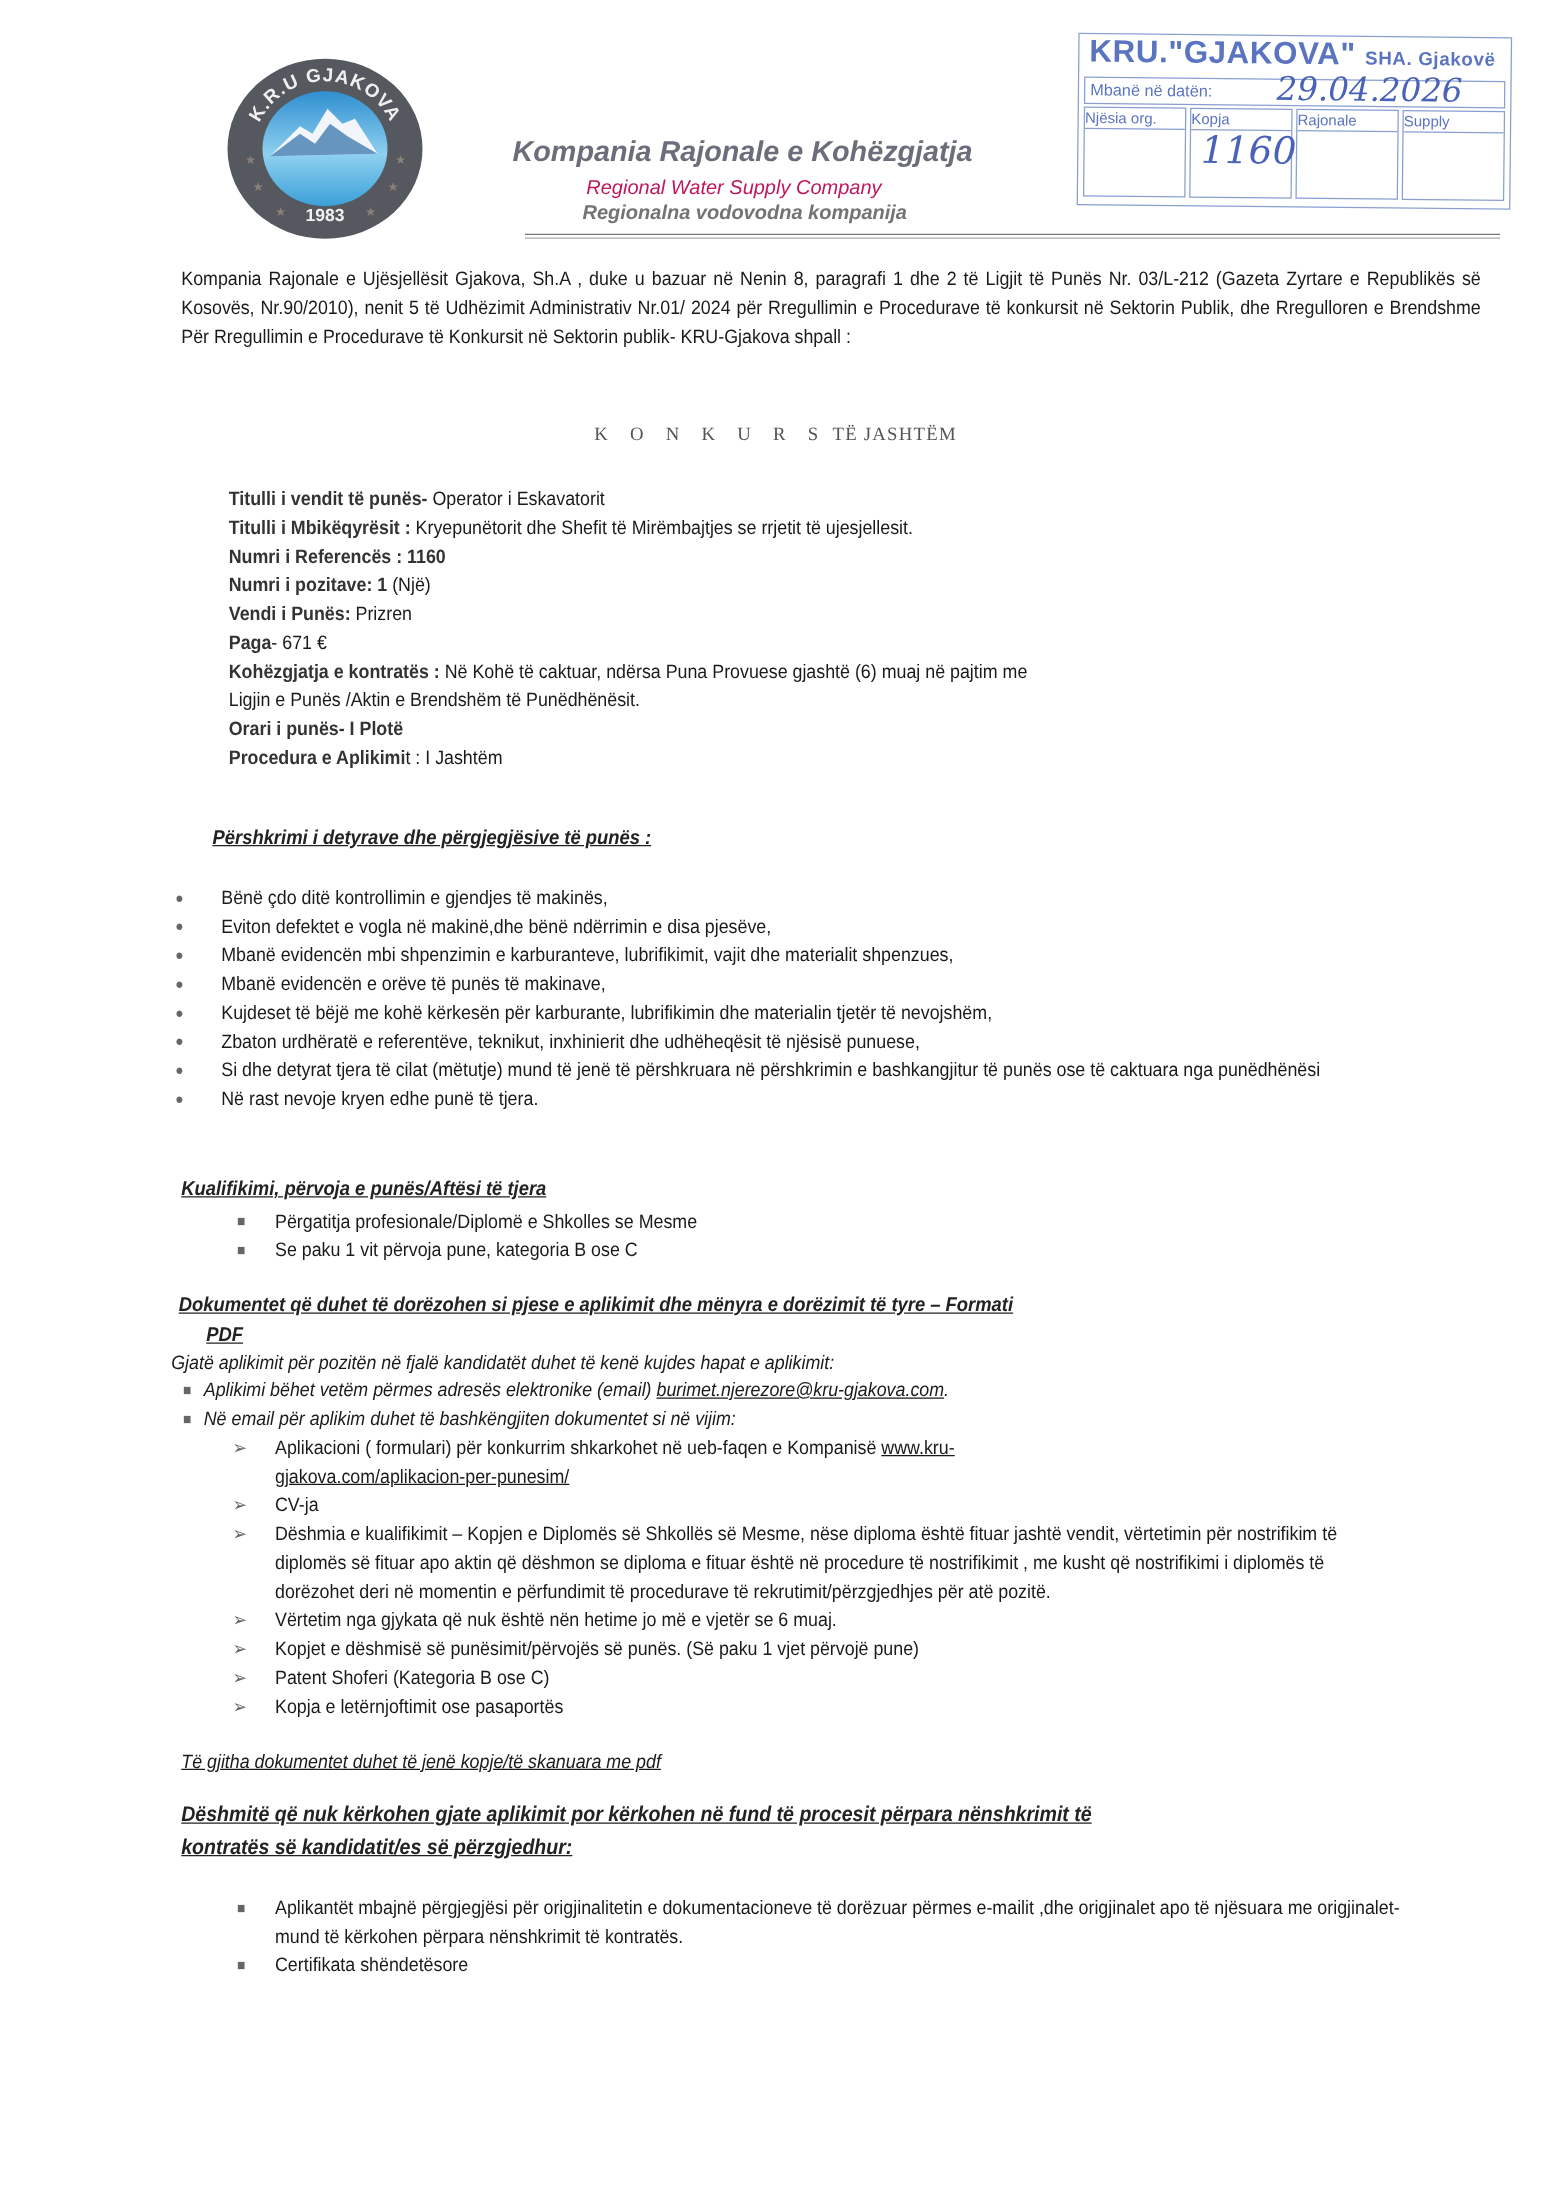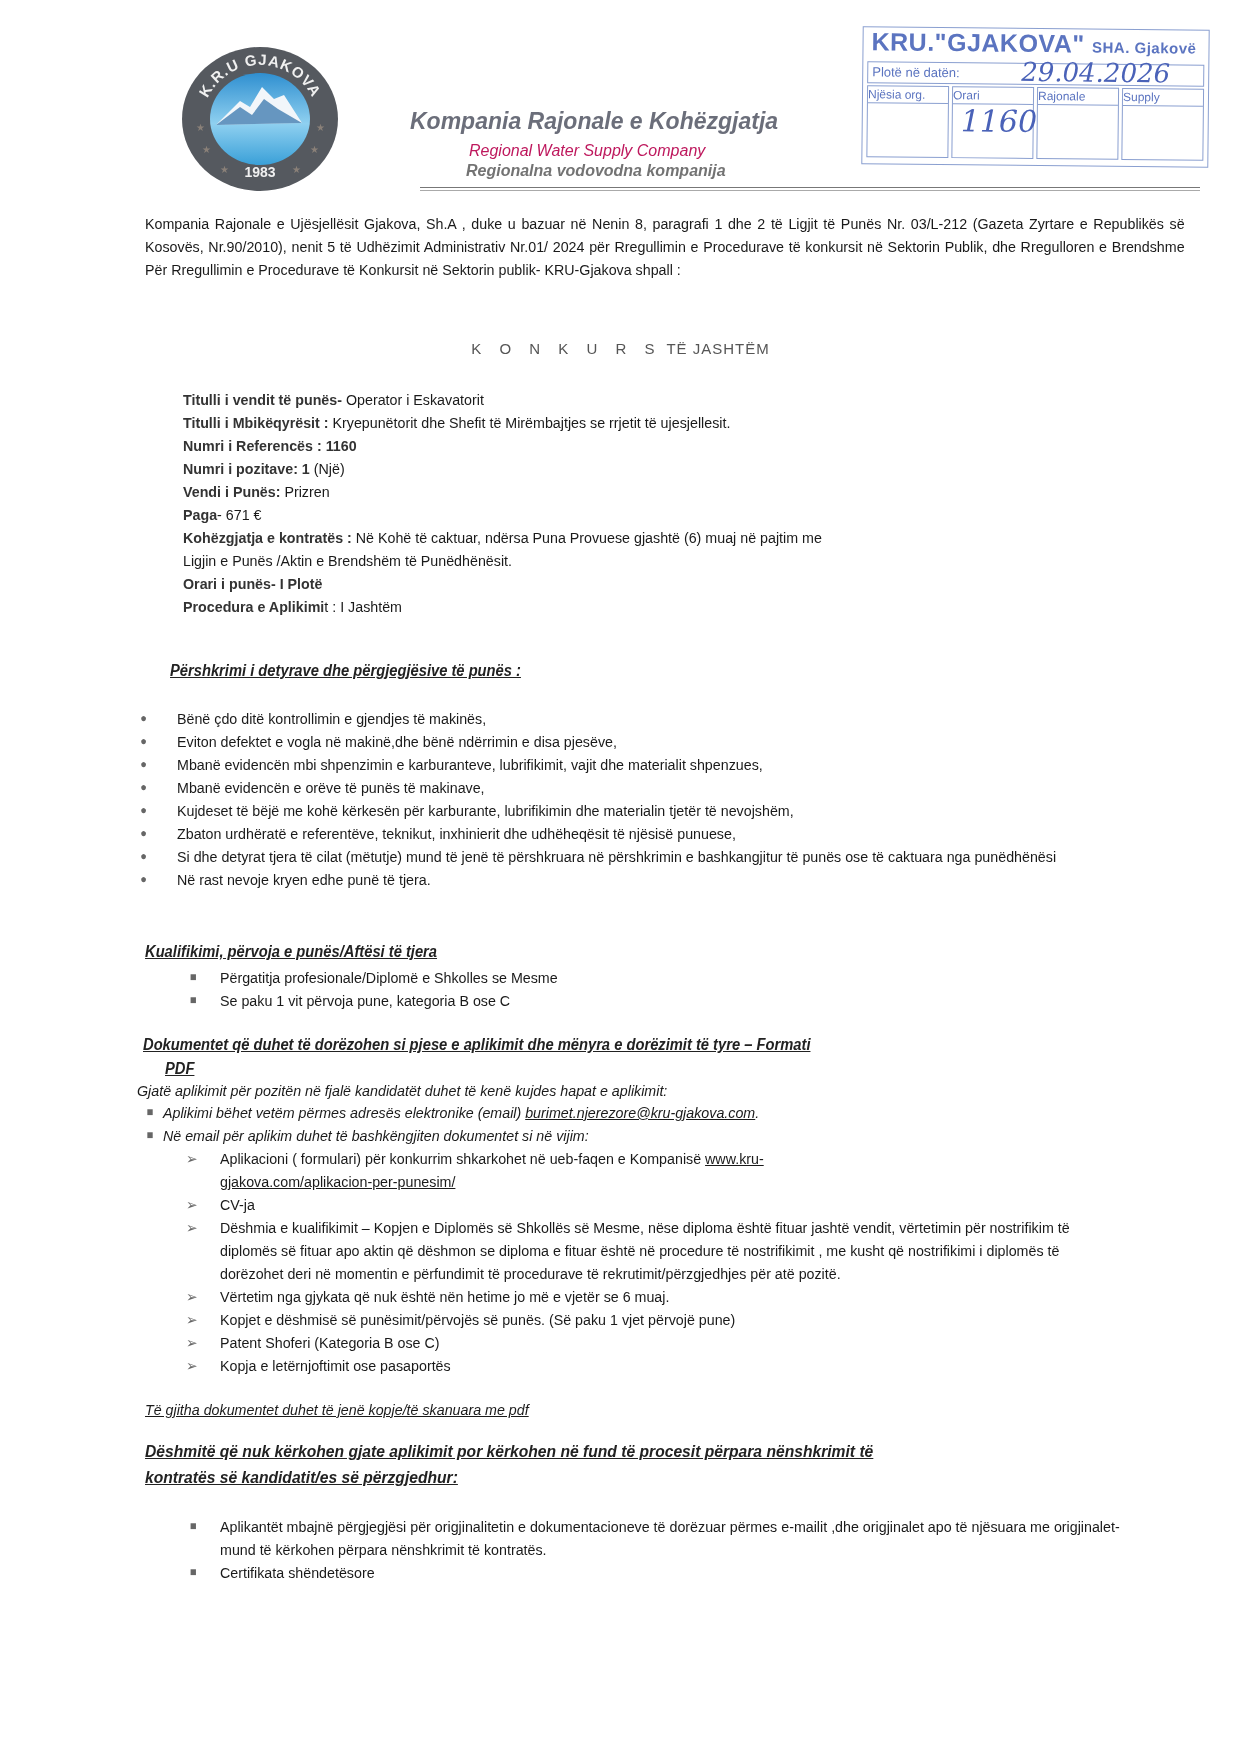--- a/index.html
+++ b/index.html
@@ -23,21 +23,21 @@
   .stamp .r1 { top: 34px; height: 20px; }
   .stamp .r1 span { font-size: 13px; position: absolute; left: 4px; top: 2px; }
   .stamp .hand { position: absolute; font-family: "DejaVu Serif", serif; font-style: italic; color: #4a62b8; }
   .stamp .cells { position: absolute; left: 4px; right: 4px; top: 58px; height: 72px; display: grid; grid-template-columns: 1fr 1fr 1fr 1fr; gap: 3px; }
   .stamp .cell { border: 1px solid #8a9fd0; position: relative; }
   .stamp .cell .lbl { font-size: 12px; display: block; border-bottom: 1px solid #8a9fd0; height: 16px; line-height: 16px; }
 
   
   .p { font-family: "Liberation Sans", sans-serif; font-size: 15.5px; line-height: 23px; transform: scaleX(0.92); transform-origin: left top; }
   .intro { left: 145px; top: 212px; width: 1040px; text-align: justify; }
-  .konkurs { left: 0; width: 1241px; top: 340px; text-align: center; font-family: Liberation Sans, sans-serif; font-size: 15px; color: #555; letter-spacing: 1px; }
+  .konkurs { left: 0; width: 1241px; top: 340px; text-align: center; font-family: Liberation Serif, serif; font-size: 15px; color: #555; letter-spacing: 1px; }
   .konkurs .sp { letter-spacing: 7px; }
 
   .fields { left: 183px; top: 388px; width: 900px; }
   .fields .line { display: block; white-space: nowrap; }
   .b { font-weight: bold; color: #333; }
 
   .sec-h { font-family: "Liberation Sans", sans-serif; font-weight: bold; font-style: italic; text-decoration: underline; font-size: 16px; color: #222; transform: scaleX(0.92); transform-origin: left top; white-space: nowrap; }
 
   ul.dots, ul.sq, ul.arr, ul.sq2 { list-style: none; margin: 0; padding: 0; }
   .li { position: relative; display: block; }
@@ -79,29 +79,29 @@
 <div class="abs co-en">Regional Water Supply Company</div>
 <div class="abs co-sr">Regionalna vodovodna kompanija</div>
 <div class="abs hdr-rule"></div>
 <div class="abs hdr-rule2"></div>
 
 <div class="abs stamp">
   <div class="title">
     <span>KRU."GJAKOVA"</span> <small>SHA. Gjakovë</small>
   </div>
   <div class="row r1">
-    <span>Plotë në datën:</span>
+    <span>Mbanë në datën:</span>
   </div>
   <div class="hand" style="left:158px; top:28px; font-size:26px;">29.04.2026</div>
   <div class="cells">
     <div class="cell">
         <span class="lbl">Njësia org.</span>
       </div>
     <div class="cell">
-        <span class="lbl">Orari</span>
+        <span class="lbl">Kopja</span>
       <span class="hand" style="left:8px; top:16px; font-size:30px;">1160</span>
       </div>
     <div class="cell">
         <span class="lbl">Rajonale</span>
       </div>
     <div class="cell">
         <span class="lbl">Supply</span>
       </div>
   </div>
 </div>

